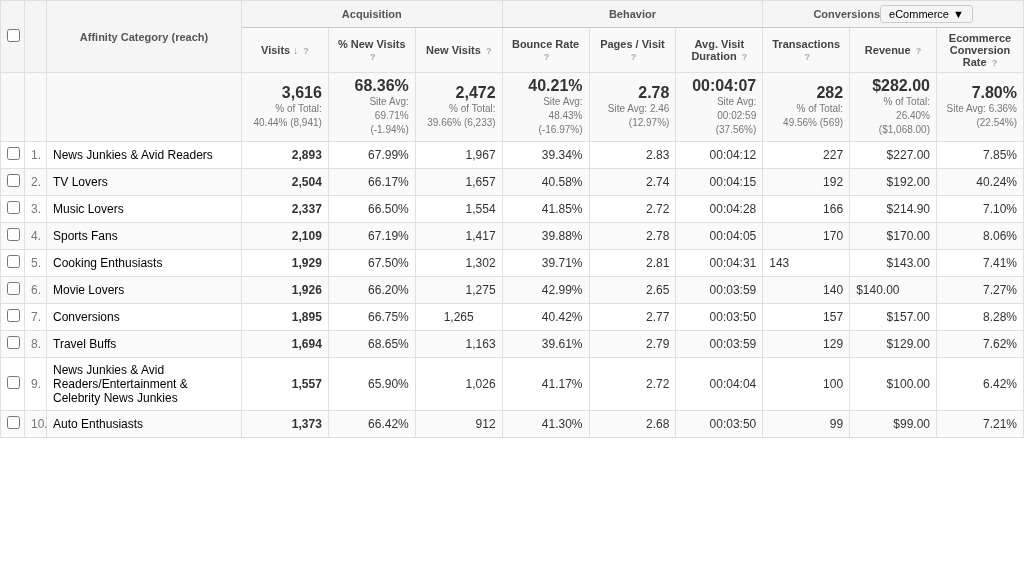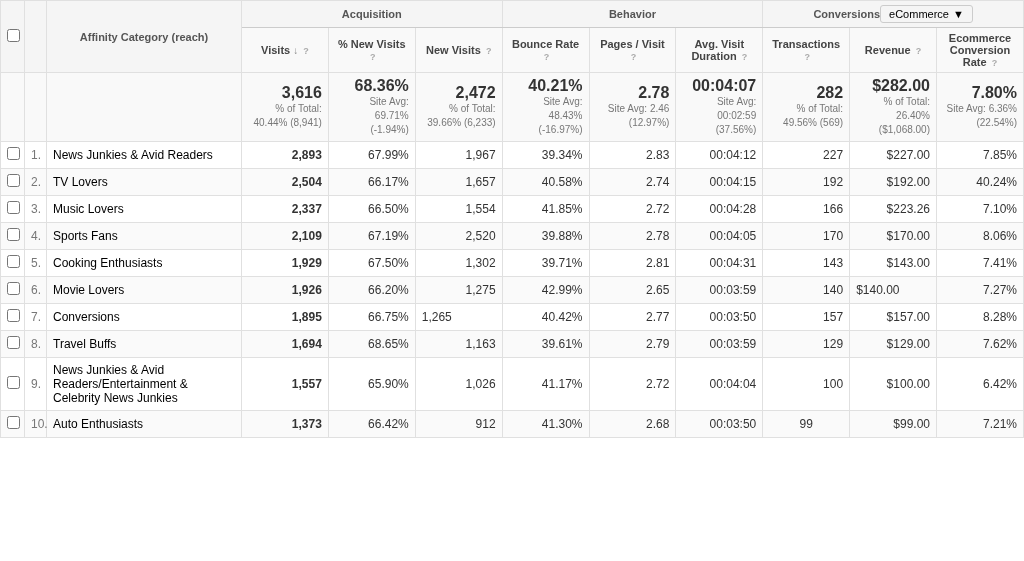--- a/index.html
+++ b/index.html
@@ -257,34 +257,34 @@
     <td class="col-name">
       <a class="link">Music Lovers</a>
     </td>
     <td class="col-visits num-bold" style="text-align:right;font-weight:bold">2,337</td>
     <td class="col-pct-new" style="text-align:right">66.50%</td>
     <td class="col-new-visits" style="text-align:right">1,554</td>
     <td class="col-bounce" style="text-align:right">41.85%</td>
     <td class="col-pages" style="text-align:right">2.72</td>
     <td class="col-avg-visit" style="text-align:right">00:04:28</td>
     <td class="col-transactions" style="text-align:right">166</td>
-    <td class="col-revenue" style="text-align:right">$223.26</td>
+    <td class="col-revenue" style="text-align:right">$214.90</td>
     <td class="col-ecommerce" style="text-align:right">7.10%</td>
   </tr>
         <tr class="data-row" style="background: rgb(250, 250, 250);">
     <td class="checkbox-cell col-checkbox">
       <input type="checkbox" style="">
     </td>
     <td class="col-num" style="color:#777;text-align:center">4.</td>
     <td class="col-name">
       <a class="link">Sports Fans</a>
     </td>
     <td class="col-visits num-bold" style="text-align:right;font-weight:bold">2,109</td>
     <td class="col-pct-new" style="text-align:right">67.19%</td>
-    <td class="col-new-visits" style="text-align:right">2,520</td>
+    <td class="col-new-visits" style="text-align:right">1,417</td>
     <td class="col-bounce" style="text-align:right">39.88%</td>
     <td class="col-pages" style="text-align:right">2.78</td>
     <td class="col-avg-visit" style="text-align:right">00:04:05</td>
     <td class="col-transactions" style="text-align:right">170</td>
     <td class="col-revenue" style="text-align:right">$170.00</td>
     <td class="col-ecommerce" style="text-align:right">8.06%</td>
   </tr>
         <tr class="data-row" style="background: rgb(255, 255, 255);">
     <td class="checkbox-cell col-checkbox">
       <input type="checkbox" style="">
@@ -292,21 +292,21 @@
     <td class="col-num" style="color:#777;text-align:center">5.</td>
     <td class="col-name">
       <a class="link">Cooking Enthusiasts</a>
     </td>
     <td class="col-visits num-bold" style="text-align:right;font-weight:bold">1,929</td>
     <td class="col-pct-new" style="text-align:right">67.50%</td>
     <td class="col-new-visits" style="text-align:right">1,302</td>
     <td class="col-bounce" style="text-align:right">39.71%</td>
     <td class="col-pages" style="text-align:right">2.81</td>
     <td class="col-avg-visit" style="text-align:right">00:04:31</td>
-    <td class="col-transactions" style="text-align:right">143</td>
+    <td class="col-transactions" style="text-align:left">143</td>
     <td class="col-revenue" style="text-align:right">$143.00</td>
     <td class="col-ecommerce" style="text-align:right">7.41%</td>
   </tr>
         <tr class="data-row" style="background: rgb(250, 250, 250);">
     <td class="checkbox-cell col-checkbox">
       <input type="checkbox" style="">
     </td>
     <td class="col-num" style="color:#777;text-align:center">6.</td>
     <td class="col-name">
       <a class="link">Movie Lovers</a>
@@ -324,21 +324,21 @@
         <tr class="data-row" style="background: rgb(255, 255, 255);">
     <td class="checkbox-cell col-checkbox">
       <input type="checkbox" style="">
     </td>
     <td class="col-num" style="color:#777;text-align:center">7.</td>
     <td class="col-name">
       <a class="link">Conversions</a>
     </td>
     <td class="col-visits num-bold" style="text-align:right;font-weight:bold">1,895</td>
     <td class="col-pct-new" style="text-align:right">66.75%</td>
-    <td class="col-new-visits" style="text-align:left">1,265</td>
+    <td class="col-new-visits" style="text-align:center">1,265</td>
     <td class="col-bounce" style="text-align:right">40.42%</td>
     <td class="col-pages" style="text-align:right">2.77</td>
     <td class="col-avg-visit" style="text-align:right">00:03:50</td>
     <td class="col-transactions" style="text-align:right">157</td>
     <td class="col-revenue" style="text-align:right">$157.00</td>
     <td class="col-ecommerce" style="text-align:right">8.28%</td>
   </tr>
         <tr class="data-row" style="background: rgb(250, 250, 250);">
     <td class="checkbox-cell col-checkbox">
       <input type="checkbox" style="">
@@ -382,19 +382,19 @@
     <td class="col-num" style="color:#777;text-align:center">10.</td>
     <td class="col-name">
       <a class="link">Auto Enthusiasts</a>
     </td>
     <td class="col-visits num-bold" style="text-align:right;font-weight:bold">1,373</td>
     <td class="col-pct-new" style="text-align:right">66.42%</td>
     <td class="col-new-visits" style="text-align:right">912</td>
     <td class="col-bounce" style="text-align:right">41.30%</td>
     <td class="col-pages" style="text-align:right">2.68</td>
     <td class="col-avg-visit" style="text-align:right">00:03:50</td>
-    <td class="col-transactions" style="text-align:center">99</td>
+    <td class="col-transactions" style="text-align:right">99</td>
     <td class="col-revenue" style="text-align:right">$99.00</td>
     <td class="col-ecommerce" style="text-align:right">7.21%</td>
   </tr>
       </tbody>
   </table>
 </div>
 
 </body></html>

